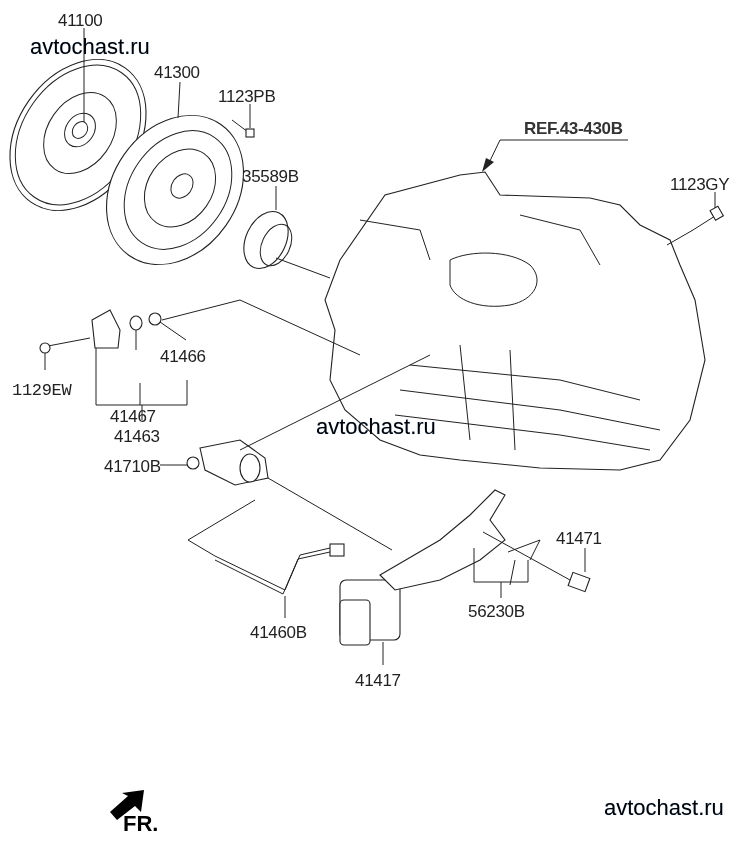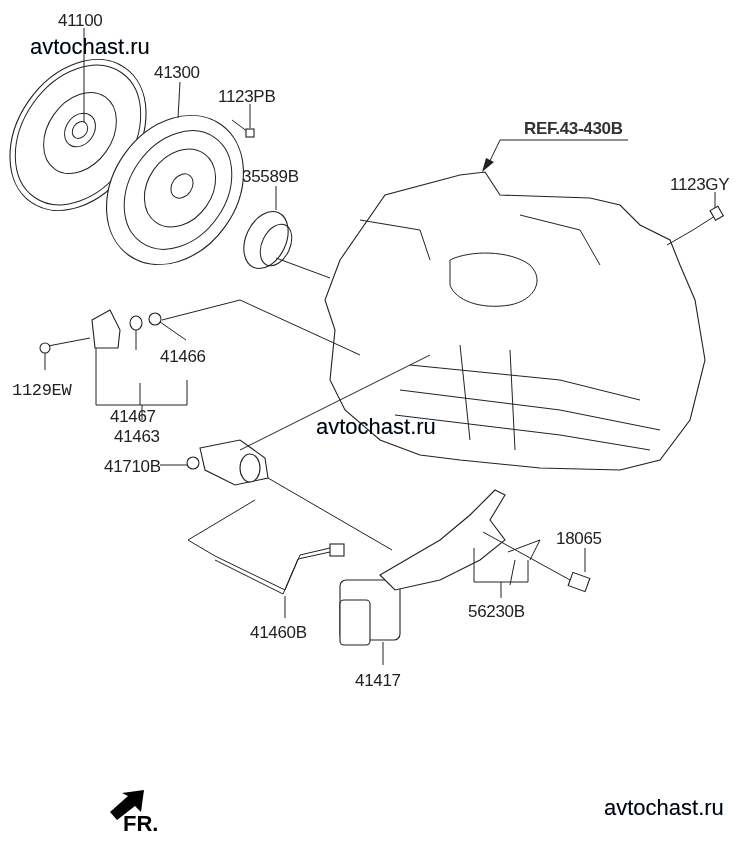--- a/index.html
+++ b/index.html
@@ -134,21 +134,21 @@
 <div class="label" style="left:242px;top:168px;">35589B</div>
 <div class="label" style="left:670px;top:176px;">1123GY</div>
 <div class="label" style="left:12px;top:382px;font-family:Liberation Mono, monospace;">1129EW</div>
 <div class="label" style="left:110px;top:368px;margin-top:40px;">41467</div>
 <div class="label" style="left:160px;top:348px;">41466</div>
 <div class="label" style="left:114px;top:428px;">41463</div>
 <div class="label" style="left:96px;top:458px;margin-left:8px;">41710B</div>
 <div class="label" style="left:250px;top:624px;">41460B</div>
 <div class="label" style="left:355px;top:672px;text-align:center;">41417</div>
 <div class="label" style="left:468px;top:603px;">56230B</div>
-<div class="label" style="left:556px;top:530px;">18065</div>
+<div class="label" style="left:556px;top:530px;">41471</div>
 
 <div class="label bold" style="left:524px;top:120px;">REF.43-430B</div>
 
 <div class="fr">FR.</div>
 
 <div class="wm" style="left:30px;top:36px;">avtochast.ru</div>
 <div class="wm" style="left:316px;top:416px;">avtochast.ru</div>
 <div class="wm" style="left:604px;top:797px;">avtochast.ru</div>
 
 </body></html>

